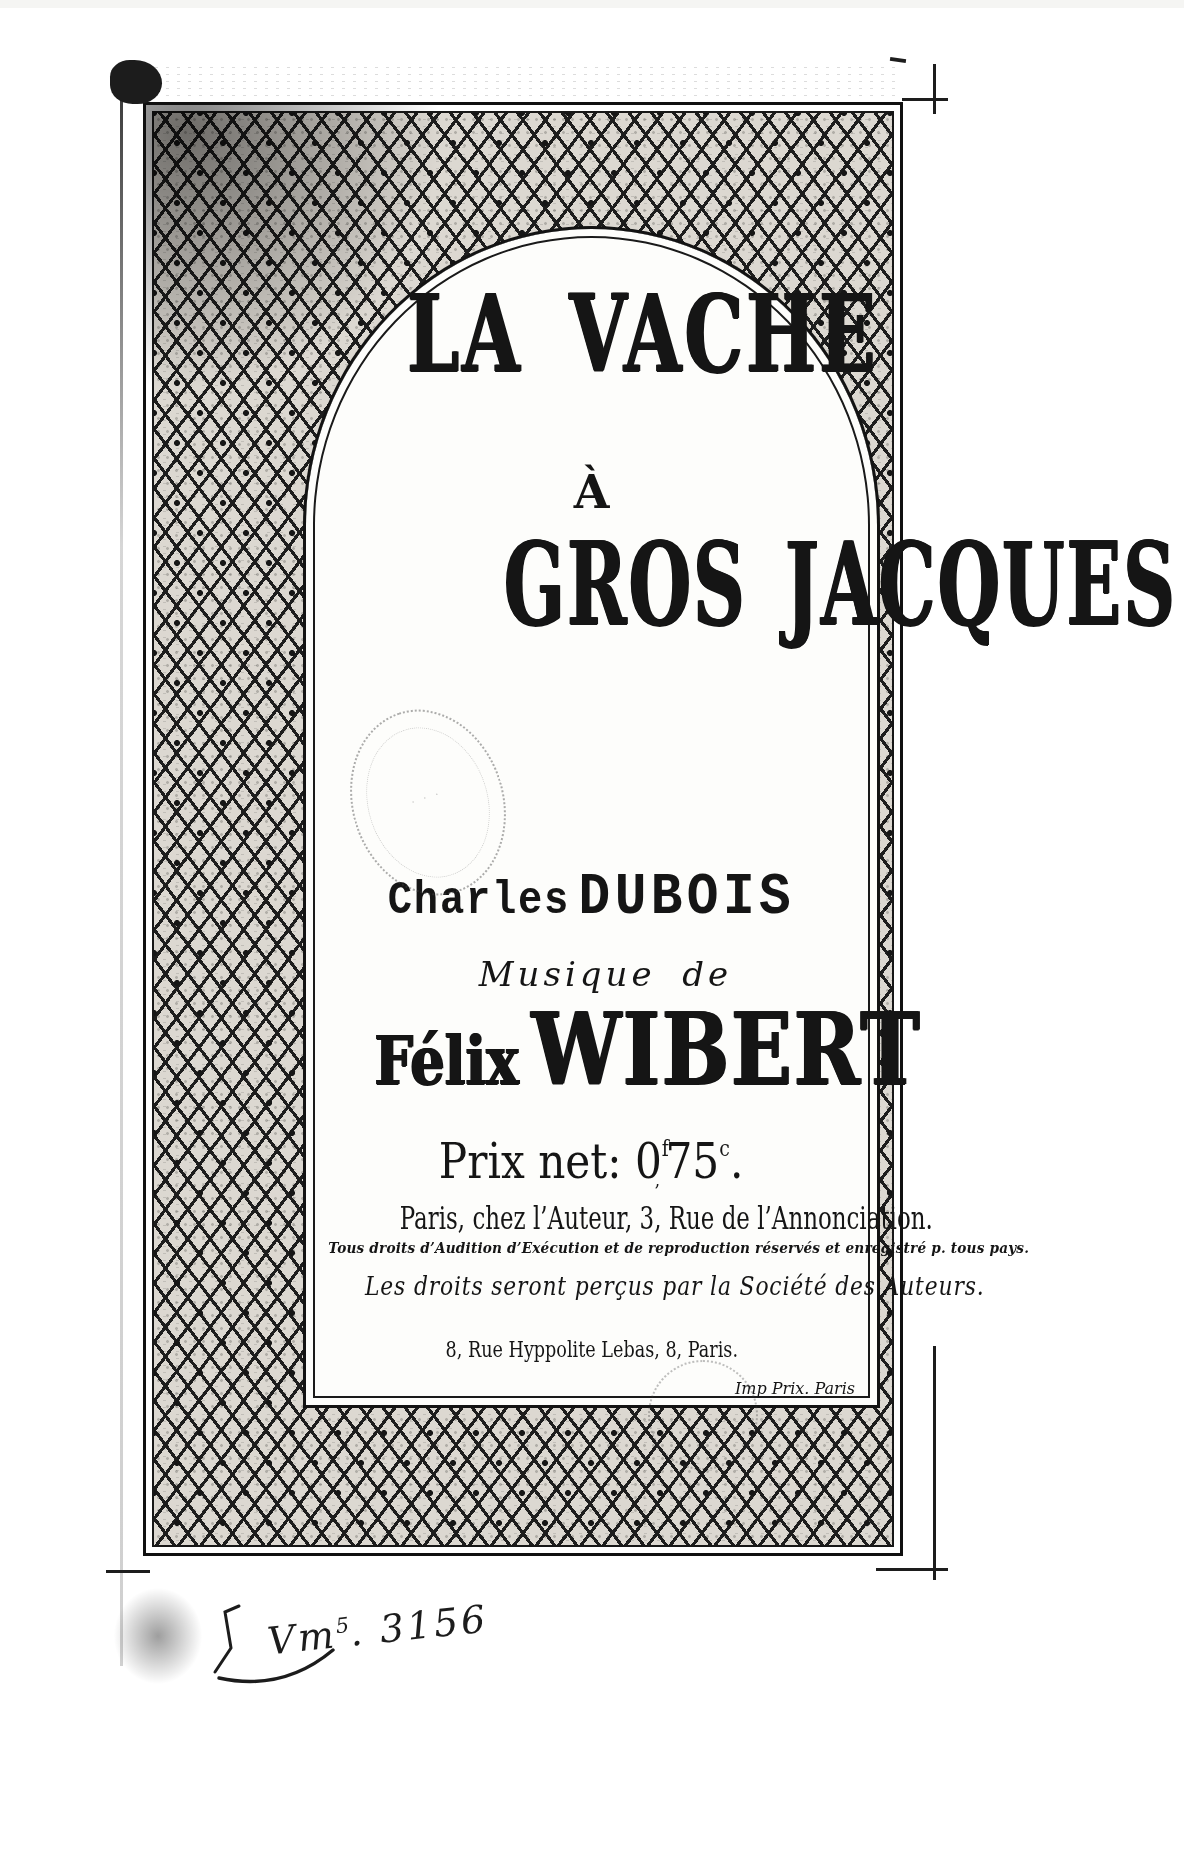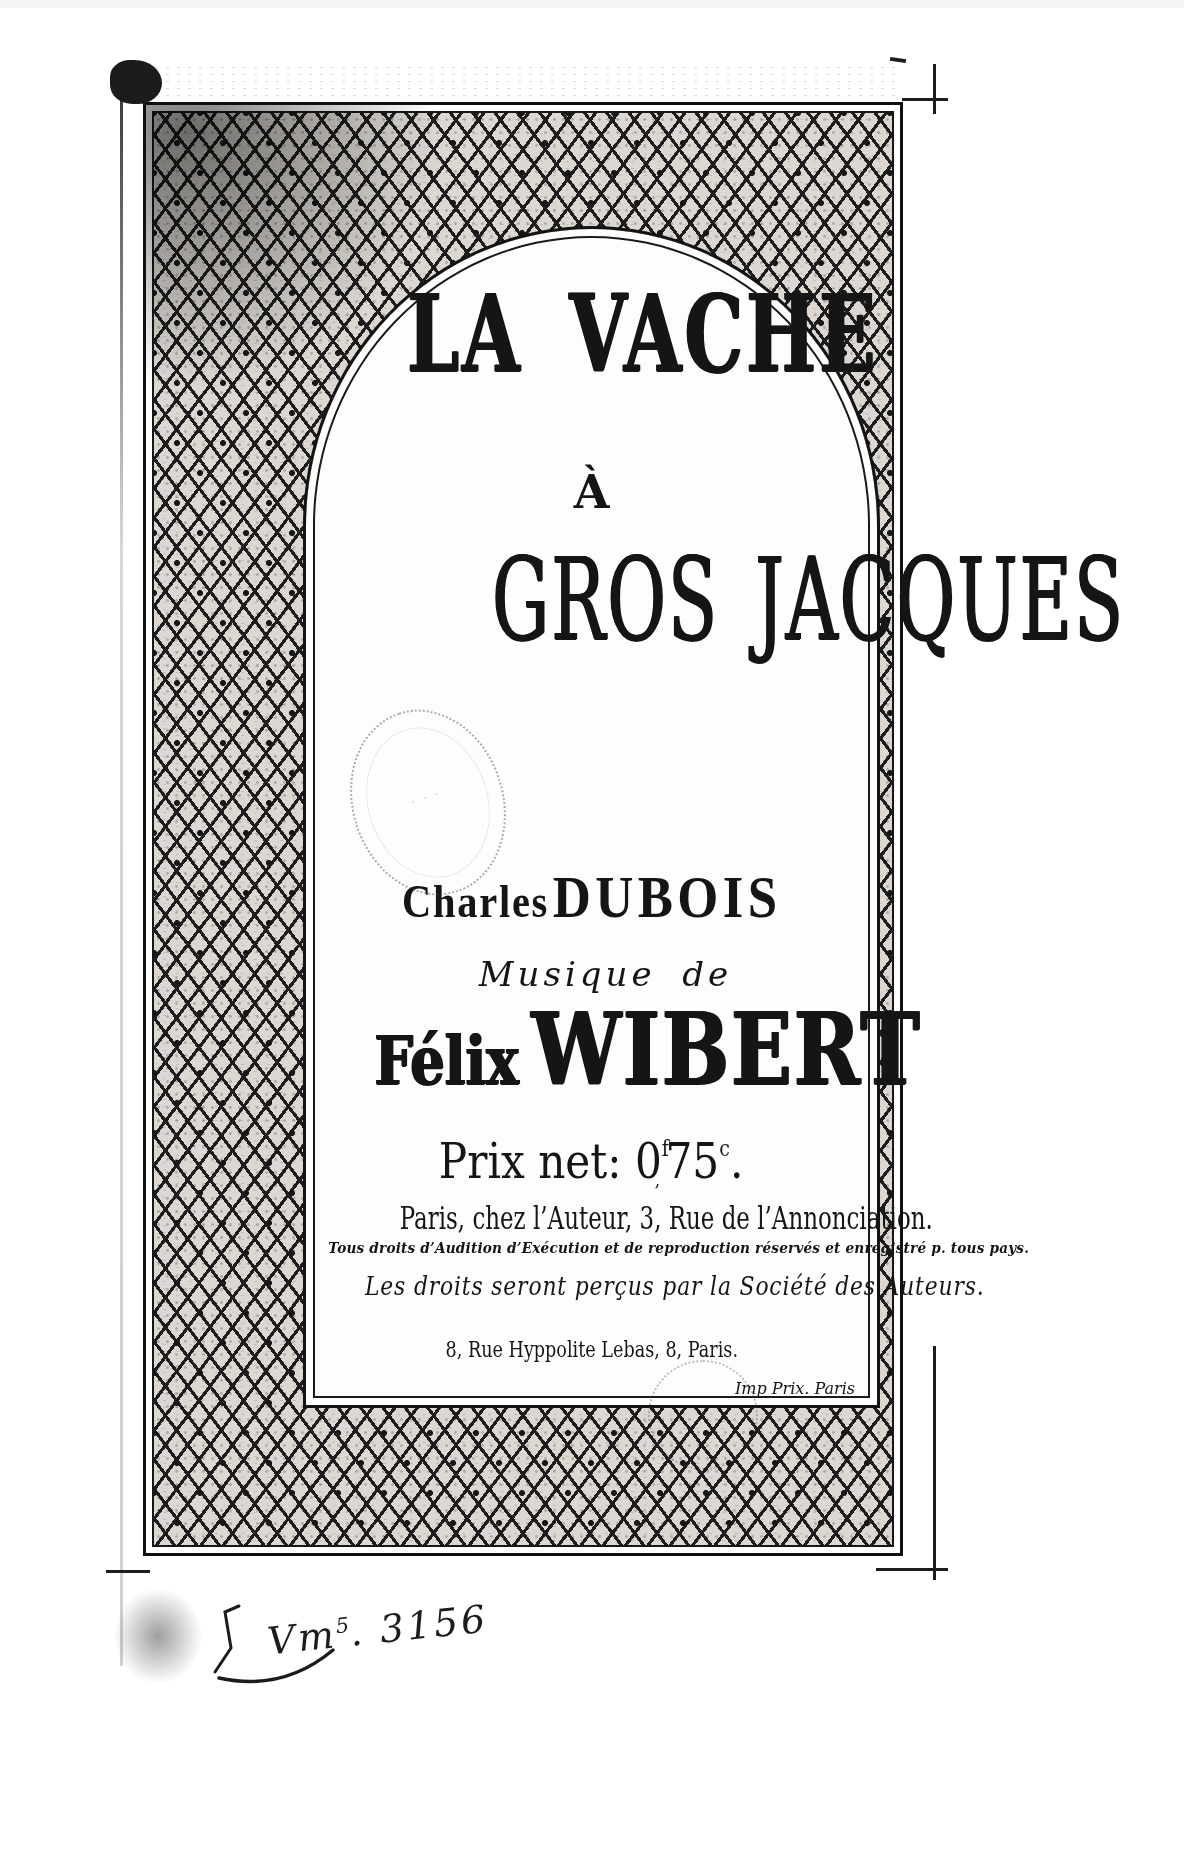--- a/index.html
+++ b/index.html
@@ -42,27 +42,27 @@
     position:absolute; left:303px; top:218px; width:577px; height:1182px;
     box-sizing:border-box; z-index:3;
     background:#fdfdfb; border:3px solid #131313;
     border-radius:289px 289px 0 0 / 300px 300px 0 0;
     box-shadow: inset 0 0 0 7px #fdfdfb, inset 0 0 0 9px #1a1a1a;
   }
   .line{position:absolute; left:0; right:0; text-align:center; line-height:1; white-space:nowrap;}
   .cx{display:inline-block; white-space:nowrap; transform-origin:50% 50%;}
   .fat{text-shadow:1.5px 0 currentColor, -1px 0 currentColor, 0 1px currentColor;}
   .serif{font-family:"DejaVu Serif","Liberation Serif",serif;}
-  .sans{font-family:Liberation Serif, serif;}
+  .sans{font-family:Liberation Mono, monospace;}
   .ital{font-style:italic;}
 
   .t-title1{top:52px; font-size:106px; font-weight:700; letter-spacing:4px; word-spacing:26px;}
   .t-title1 .cx{transform:scaleX(.70);}
   .t-connector{top:240px; font-size:46px; font-weight:700;}
-  .t-title2{top:314px; font-size:114px; font-weight:400; letter-spacing:3px; word-spacing:18px;}
+  .t-title2{top:298px; font-size:114px; font-weight:700; letter-spacing:3px; word-spacing:18px;}
   .t-title2 .cx{transform:scaleX(.63);}
   .t-subtitle{top:482px; font-size:54px; font-weight:400; letter-spacing:1px;}
   .t-subtitle .cx{transform:scaleX(.70);}
   .t-paroles{top:602px; font-size:30px; letter-spacing:4px; word-spacing:10px;}
   .t-dubois{top:638px;}
   .t-dubois .cx{transform:scaleX(.88);}
   .t-dubois .first{font-size:46px; font-weight:700; letter-spacing:2px;}
   .t-dubois .last{font-size:60px; font-weight:700; letter-spacing:5px;}
   .t-musique{top:728px; font-size:34px; letter-spacing:4px; word-spacing:12px;padding-left:28px;}
   .t-wibert{top:770px;text-align:center;}

